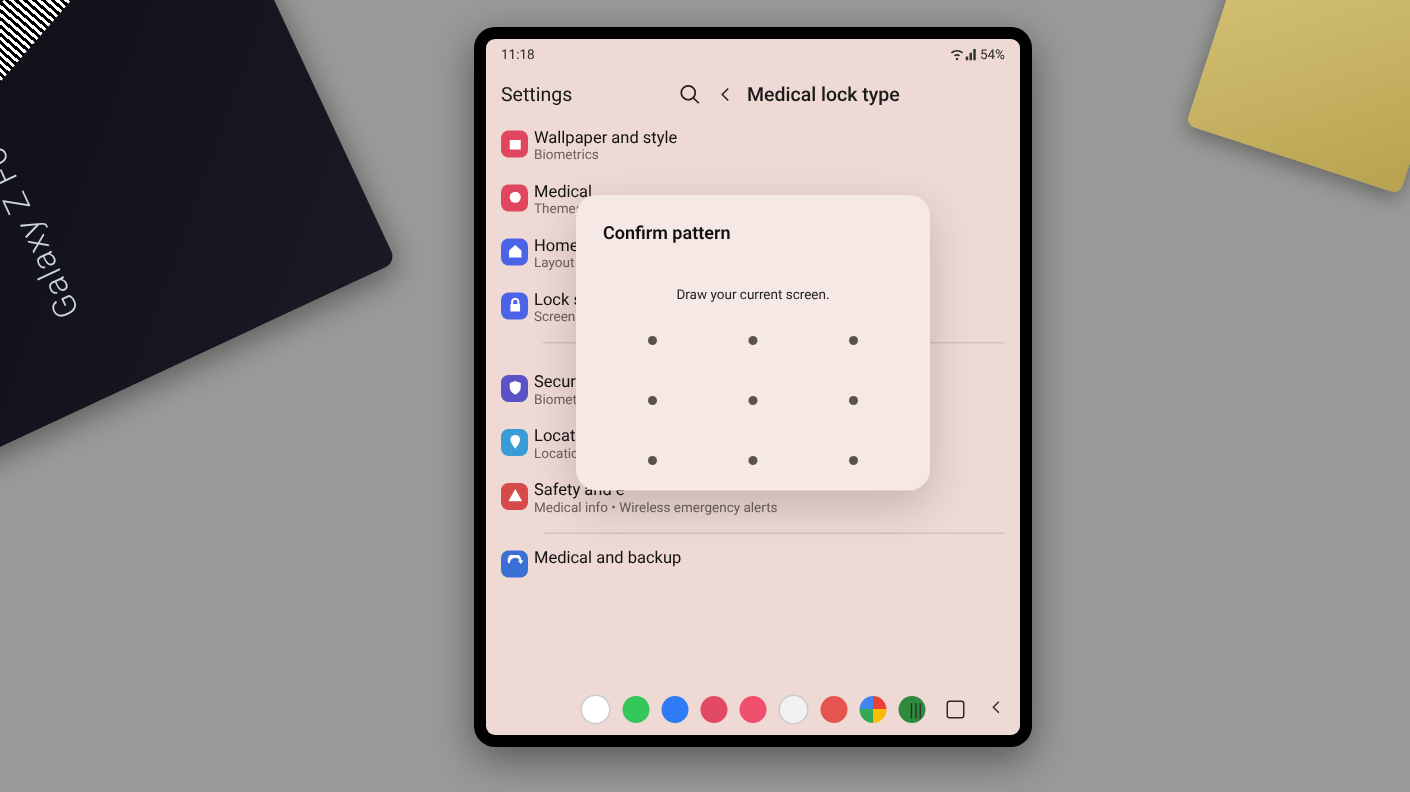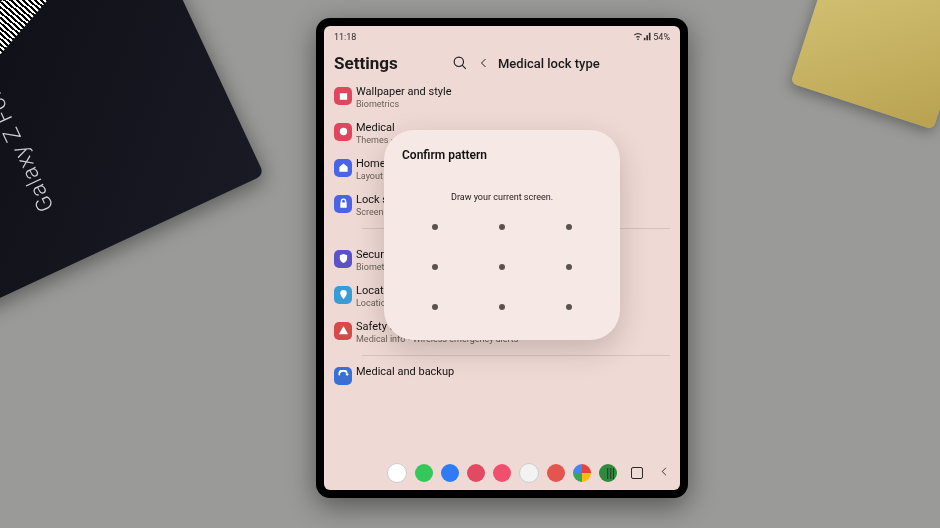--- a/index.html
+++ b/index.html
@@ -10,37 +10,37 @@
   .barcode{position:absolute;left:90px;top:70px;width:120px;height:34px;background:repeating-linear-gradient(90deg,#fff 0 2px,#000 2px 4px);transform:rotate(-24deg);}
   .prop-tr{position:absolute;right:-20px;top:-40px;width:150px;height:150px;background:linear-gradient(145deg,#d8c77a,#b8a250);transform:rotate(18deg);border-radius:6px;box-shadow:0 4px 14px rgba(0,0,0,.35);}
   
   .tablet{position:absolute;left:316px;top:18px;width:372px;height:480px;background:#000;border-radius:14px;padding:8px;box-sizing:border-box;box-shadow:0 8px 28px rgba(0,0,0,.45);}
   .screen{position:relative;width:100%;height:100%;background:#efd9d4;border-radius:6px;overflow:hidden;color:#1a1a1a;}
   
   .status{display:flex;justify-content:space-between;align-items:center;height:18px;padding:2px 10px 0;font-size:9px;color:#2b2b2b;}
   .status .right{display:flex;gap:0;align-items:center;}
   
   .headers{display:flex;align-items:center;height:34px;padding:0 10px;gap:6px;}
-  .headers .title{font-size:17px;font-weight:700;flex:0 0 110px;}
+  .headers .title{font-size:13px;font-weight:400;flex:0 0 110px;}
   .headers .search{flex:0 0 20px;font-size:13px;color:#333;display:flex;justify-content:center;}
   .headers .back{flex:0 0 16px;font-size:13px;color:#333;display:flex;justify-content:center;}
   .headers .sub{font-size:13px;font-weight:500;}
   
   .list{padding:0 10px;}
   .row{display:flex;align-items:flex-start;gap:4px;padding:6px 0;border-bottom:1px solid rgba(0,0,0,0);}
   .icon{width:18px;height:18px;border-radius:5px;flex:0 0 18px;margin-top:1px;display:flex;align-items:center;justify-content:center;}
   .icon svg{width:11px;height:11px;fill:#fff;}
   .rowtxt{display:flex;flex-direction:column;line-height:1.15;}
   .rowtxt .lbl{font-size:11px;color:#121212;}
   .rowtxt .sub{font-size:9px;color:#6a6058;}
   .sep{height:0;border-top:1px solid rgba(0,0,0,.1);margin:4px 0 4px 28px;}
   .gap{height:10px;}
   
   .scrim{position:absolute;inset:0;display:flex;align-items:flex-start;justify-content:center;pointer-events:none;}
-  .dialog{margin-top:104px;width:200px;background:#f6e9e5;border-radius:30px;box-shadow:0 10px 30px rgba(0,0,0,.18);padding:18px 18px 24px;pointer-events:auto;}
+  .dialog{margin-top:104px;width:200px;background:#f6e9e5;border-radius:14px;box-shadow:0 10px 30px rgba(0,0,0,.18);padding:18px 18px 11px;pointer-events:auto;}
   .dlg-title{font-size:12px;font-weight:600;color:#111;margin-bottom:30px;}
   .dlg-msg{font-size:9px;color:#222;text-align:center;margin-bottom:22px;}
   .pattern{display:grid;grid-template-columns:repeat(3,1fr);grid-template-rows:repeat(3,1fr);gap:34px 36px;justify-items:center;padding:0 18px 6px;}
   .dot{width:6px;height:6px;border-radius:50%;background:#5a524d;}
   
   .appbar{position:absolute;left:0;right:0;bottom:0;height:34px;background:rgba(255,255,255,.0);display:flex;align-items:center;justify-content:center;gap:8px;}
   .app{width:18px;height:18px;border-radius:50%;}
   .navbar{position:absolute;right:10px;bottom:0;height:34px;display:flex;align-items:center;gap:16px;font-size:12px;color:#2a2a2a;}
 </style>
 </head>

